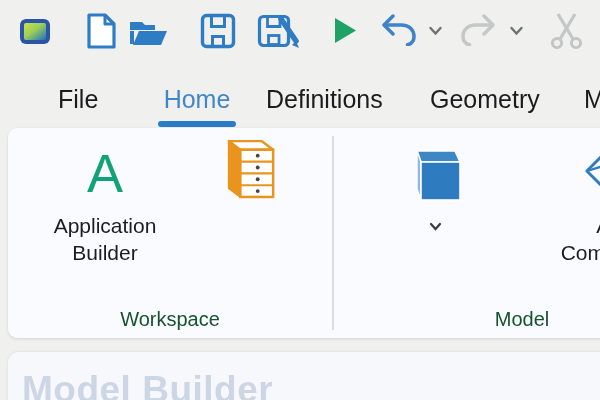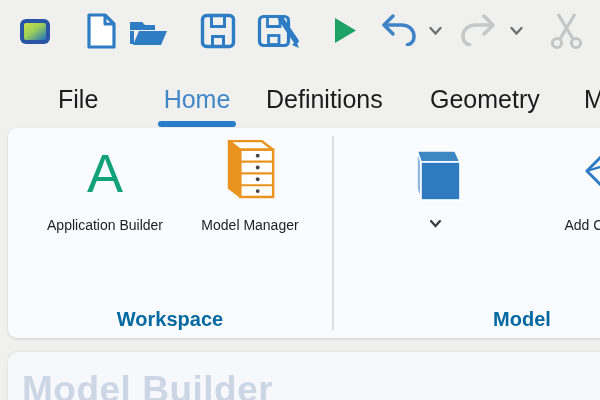--- a/index.html
+++ b/index.html
@@ -25,29 +25,29 @@
 
   
   .ribbon {
     position:absolute; top:128px; left:8px; width:632px; height:210px;
     background:#fafbfe; border-radius:9px;
     box-shadow:0 1px 3px rgba(70,70,85,.18);
   }
   .rbtn { position:absolute; top:4px; display:flex; flex-direction:column; align-items:center; }
   .ricon { height:70px; display:flex; align-items:flex-end; justify-content:center; }
   .rlabel {
-    margin-top:10px; font-size:14px; line-height:27px; color:#1d1d1f;
+    margin-top:10px; font-size:21px; line-height:27px; color:#1d1d1f;
     text-align:center; white-space:normal;
   }
   .glyph-a { font-size:54px; line-height:58px; color:#12a27a; font-weight:400; }
   .chev-inline { display:inline-block; margin-left:6px; vertical-align:2px; }
   .vsep { position:absolute; left:324px; top:8px; width:2px; height:194px; background:#dcdcde; }
   .group-label {
-    position:absolute; top:178px; height:26px; font-size:20px; color:#0369a1;
-    text-align:center; line-height:26px;font-weight:bold;
+    position:absolute; top:178px; height:26px; font-size:20px; color:#14532d;
+    text-align:center; line-height:26px;
   }
 
   
   .bottom-panel {
     position:absolute; top:352px; left:8px; width:632px; height:60px;
     background:#f6f8fc; border-radius:10px 10px 0 0;
     box-shadow:0 0 3px rgba(70,70,85,.14);
   }
   .mb-title {
     position:absolute; left:14px; top:17px;
@@ -177,21 +177,20 @@
           <rect x="18" y="13" width="34" height="49" fill="#ffffff" stroke="#e8941f" stroke-width="2.6"></rect>
           <line x1="18" y1="25.3" x2="52" y2="25.3" stroke="#e8941f" stroke-width="2.2"></line>
           <line x1="18" y1="37.5" x2="52" y2="37.5" stroke="#e8941f" stroke-width="2.2"></line>
           <line x1="18" y1="49.8" x2="52" y2="49.8" stroke="#e8941f" stroke-width="2.2"></line>
           <circle cx="36" cy="19.2" r="2" fill="#444444"></circle>
           <circle cx="36" cy="31.4" r="2" fill="#444444"></circle>
           <circle cx="36" cy="43.6" r="2" fill="#444444"></circle>
           <circle cx="36" cy="55.9" r="2" fill="#444444"></circle>
         </svg>
       </div>
-      <div class="rlabel">Model Manager</div>
     </div>
 
     <div class="vsep"></div>
 
     <div class="rbtn" style="left:360px; width:128px;">
       <div class="ricon">
         <svg width="58" height="56" viewBox="0 0 58 56">
           <polygon points="18,16 14,5 52,5 57,16" fill="#3d87c5" stroke="#ffffff" stroke-width="1.6" stroke-linejoin="round"></polygon>
           <polygon points="18,16 14,5 14,43 18,54" fill="#8fb9e0" stroke="#ffffff" stroke-width="1.4" stroke-linejoin="round"></polygon>
           <rect x="18" y="16" width="39" height="38" fill="#2e7bbf" stroke="#ffffff" stroke-width="1.6"></rect>

